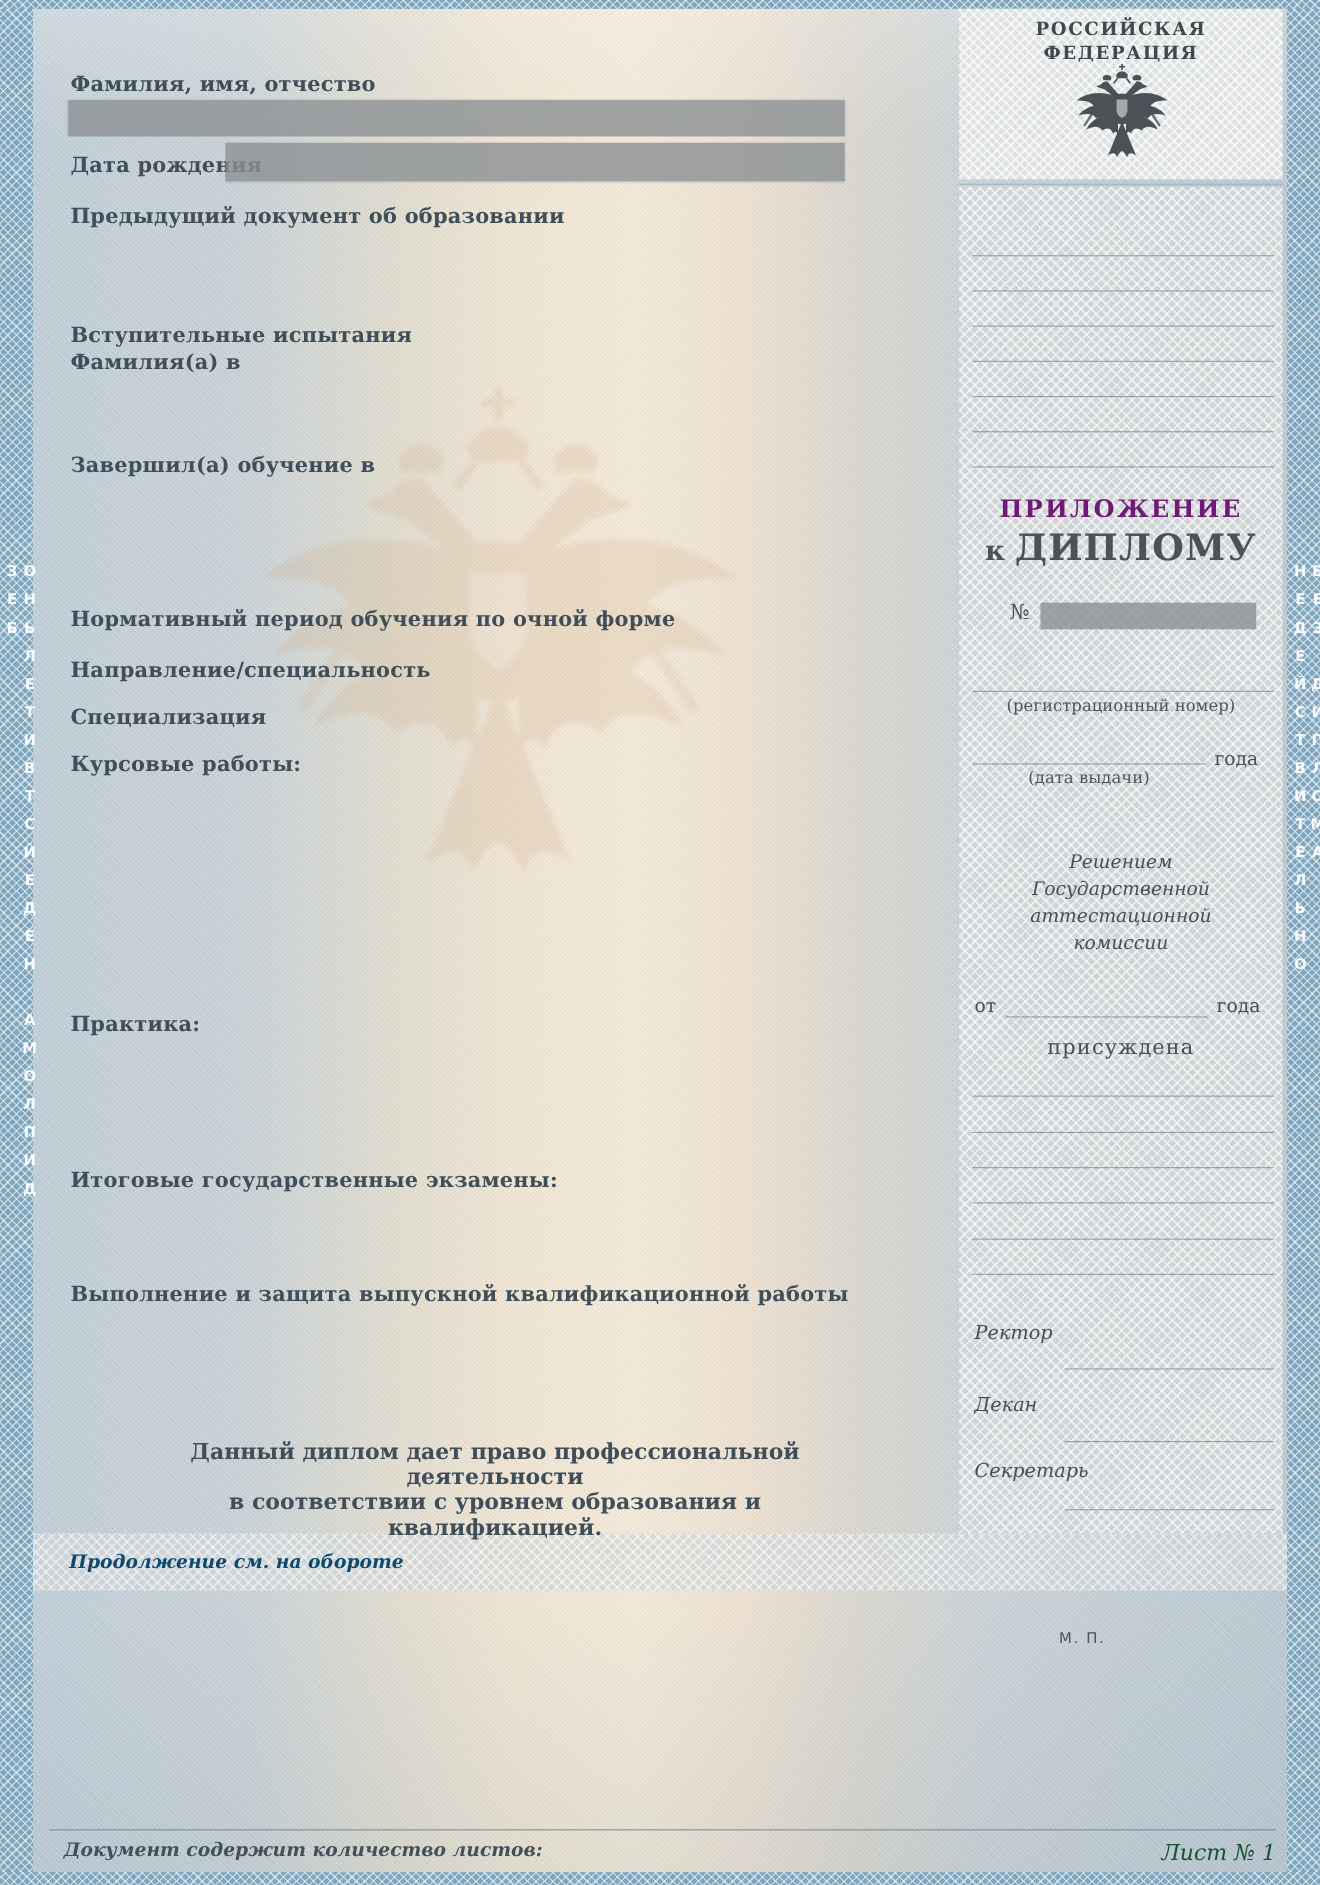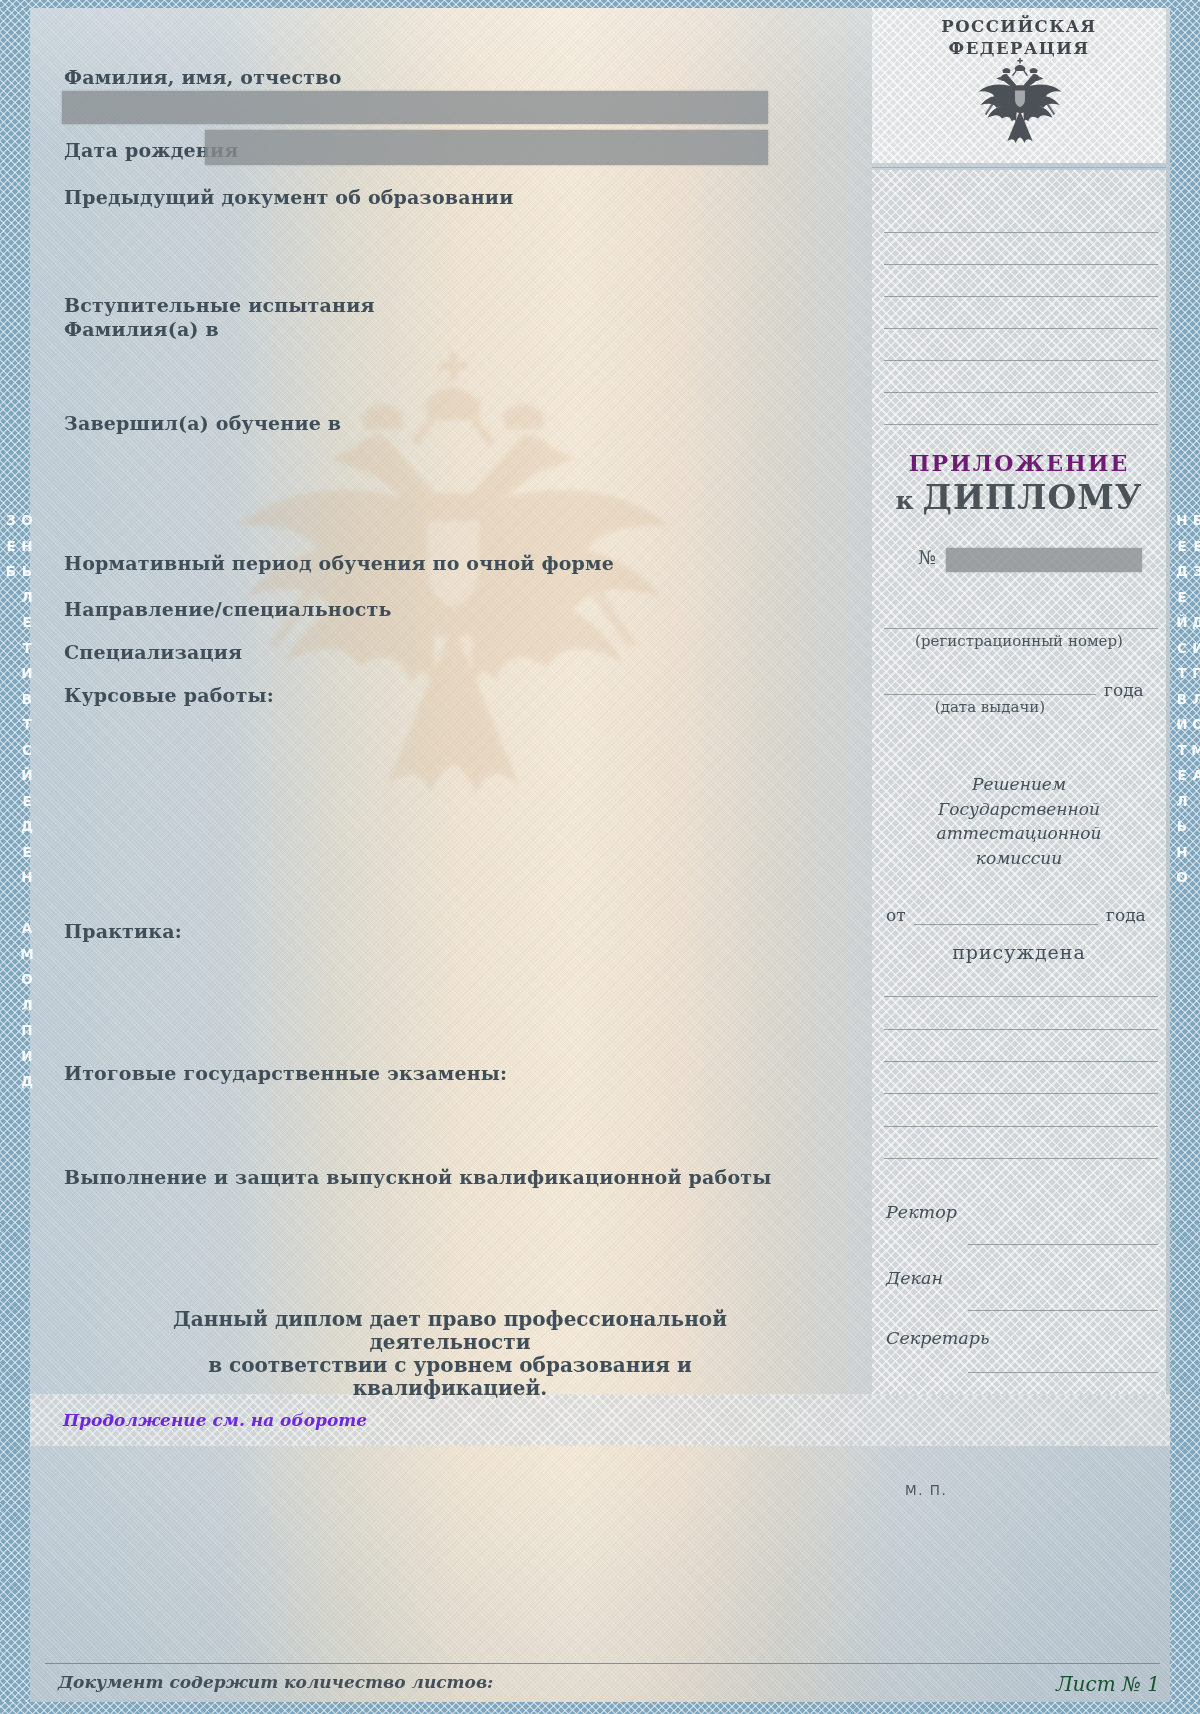--- a/index.html
+++ b/index.html
@@ -169,21 +169,21 @@
 
   <div class="abs sig" style="left:886px;top:1202px;">Ректор</div>
   <div class="line" style="left:968px;top:1244px;width:190px;"></div>
 
   <div class="abs sig" style="left:886px;top:1268px;">Декан</div>
   <div class="line" style="left:968px;top:1310px;width:190px;"></div>
 
   <div class="abs sig" style="left:886px;top:1328px;">Секретарь</div>
   <div class="line" style="left:968px;top:1372px;width:190px;"></div>
 
-  <div class="abs" style="left:905px;top:1482px;width:100px;text-align:left;font-size:13.5px;letter-spacing:1.5px;color:#4a555e;font-family:'DejaVu Sans',sans-serif;">М. П.</div>
+  <div class="abs" style="left:905px;top:1482px;width:100px;text-align:right;font-size:13.5px;letter-spacing:1.5px;color:#4a555e;font-family:'DejaVu Sans',sans-serif;">М. П.</div>
 
   <div class="abs lbl" style="left:64px;top:66px;">Фамилия, имя, отчество</div>
   <div class="bar" style="left:62px;top:91px;width:706px;height:33px;"></div>
 
   <div class="abs lbl" style="left:64px;top:139px;">Дата рождения</div>
   <div class="bar" style="left:205px;top:130px;width:563px;height:35px;"></div>
 
   <div class="abs lbl" style="left:64px;top:186px;">Предыдущий документ об образовании</div>
 
   <div class="abs lbl" style="left:64px;top:294px;">Вступительные испытания</div>
@@ -203,19 +203,19 @@
 
   <div class="abs lbl" style="left:64px;top:1062px;">Итоговые государственные экзамены:</div>
 
   <div class="abs lbl" style="left:64px;top:1166px;">Выполнение и защита выпускной квалификационной работы</div>
 
   <div class="abs center" style="left:110px;top:1308px;width:680px;font-weight:600;font-size:20px;line-height:23px;color:#3f4e58;">
     <div>Данный диплом дает право профессиональной деятельности</div>
     <div>в соответствии с уровнем образования и квалификацией.</div>
   </div>
 
-  <div class="abs it" style="left:63px;top:1410px;font-weight:600;font-size:17px;color:#6d28d9;">Продолжение см. на обороте</div>
+  <div class="abs it" style="left:63px;top:1410px;font-weight:600;font-size:17px;color:#0c4a6e;">Продолжение см. на обороте</div>
 
   <div class="line" style="left:45px;top:1663px;width:1115px;opacity:.85;"></div>
   <div class="abs it" style="left:58px;top:1672px;font-weight:600;font-size:17px;color:#43505a;text-align:center;">Документ содержит количество листов:</div>
   <div class="abs it" style="left:1000px;top:1672px;width:160px;text-align:right;font-size:20px;color:#14532d;">Лист № 1</div>
 
 </div>
 
 </body></html>

